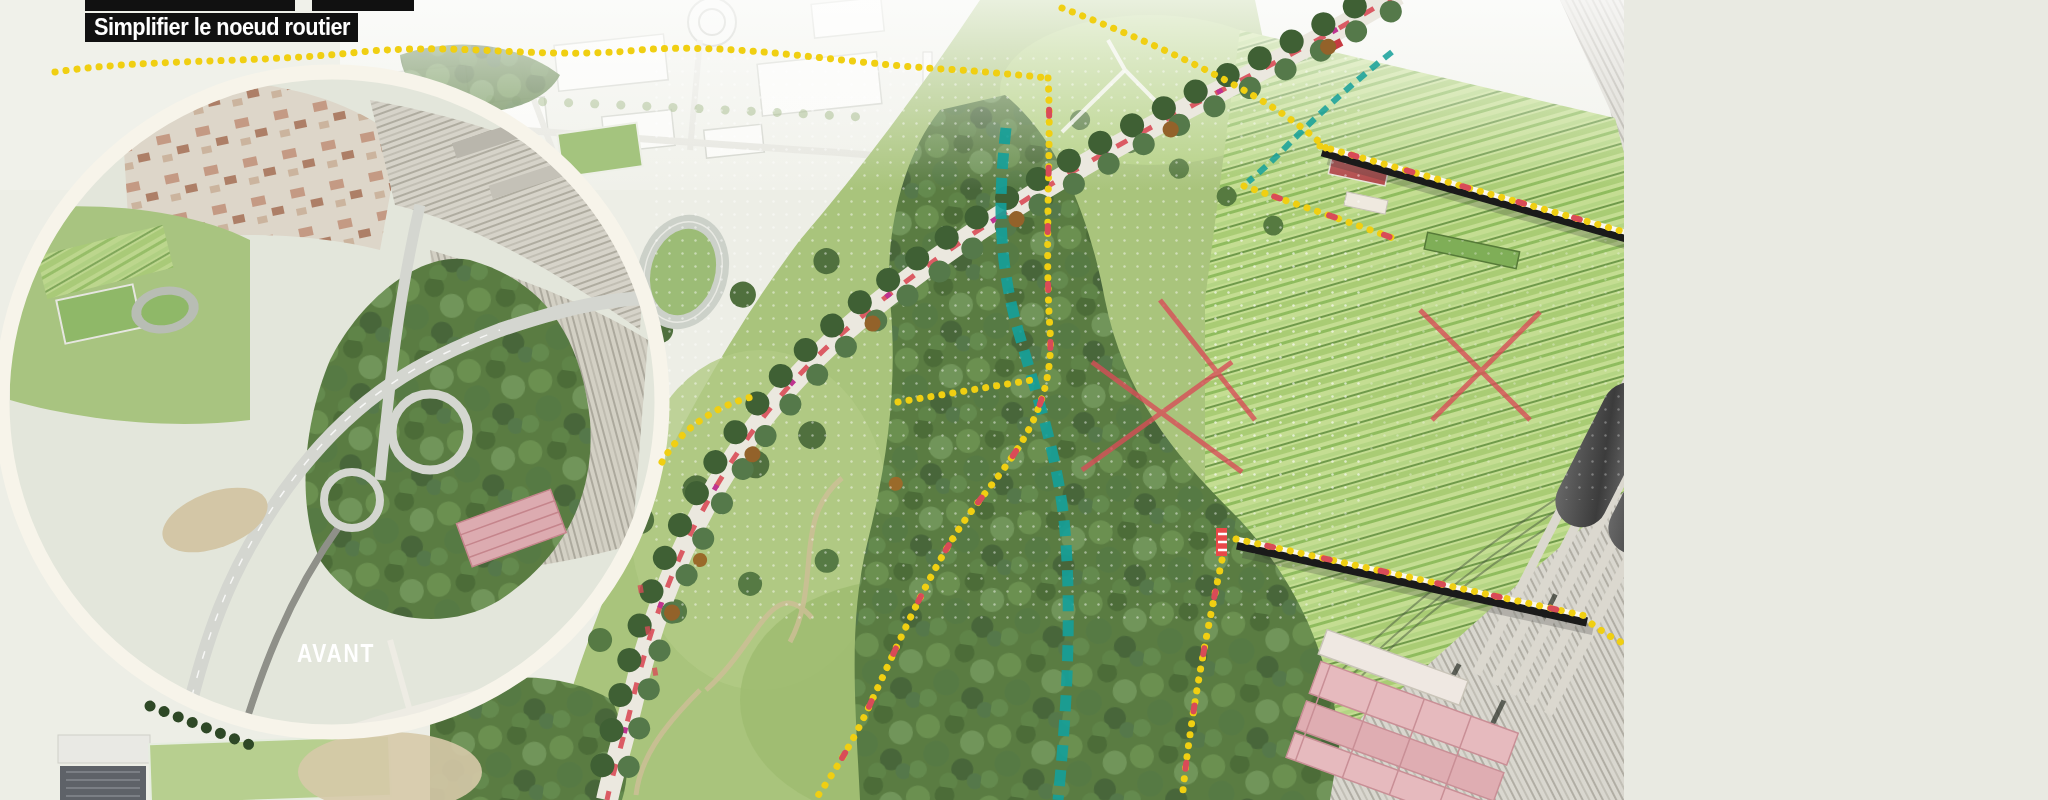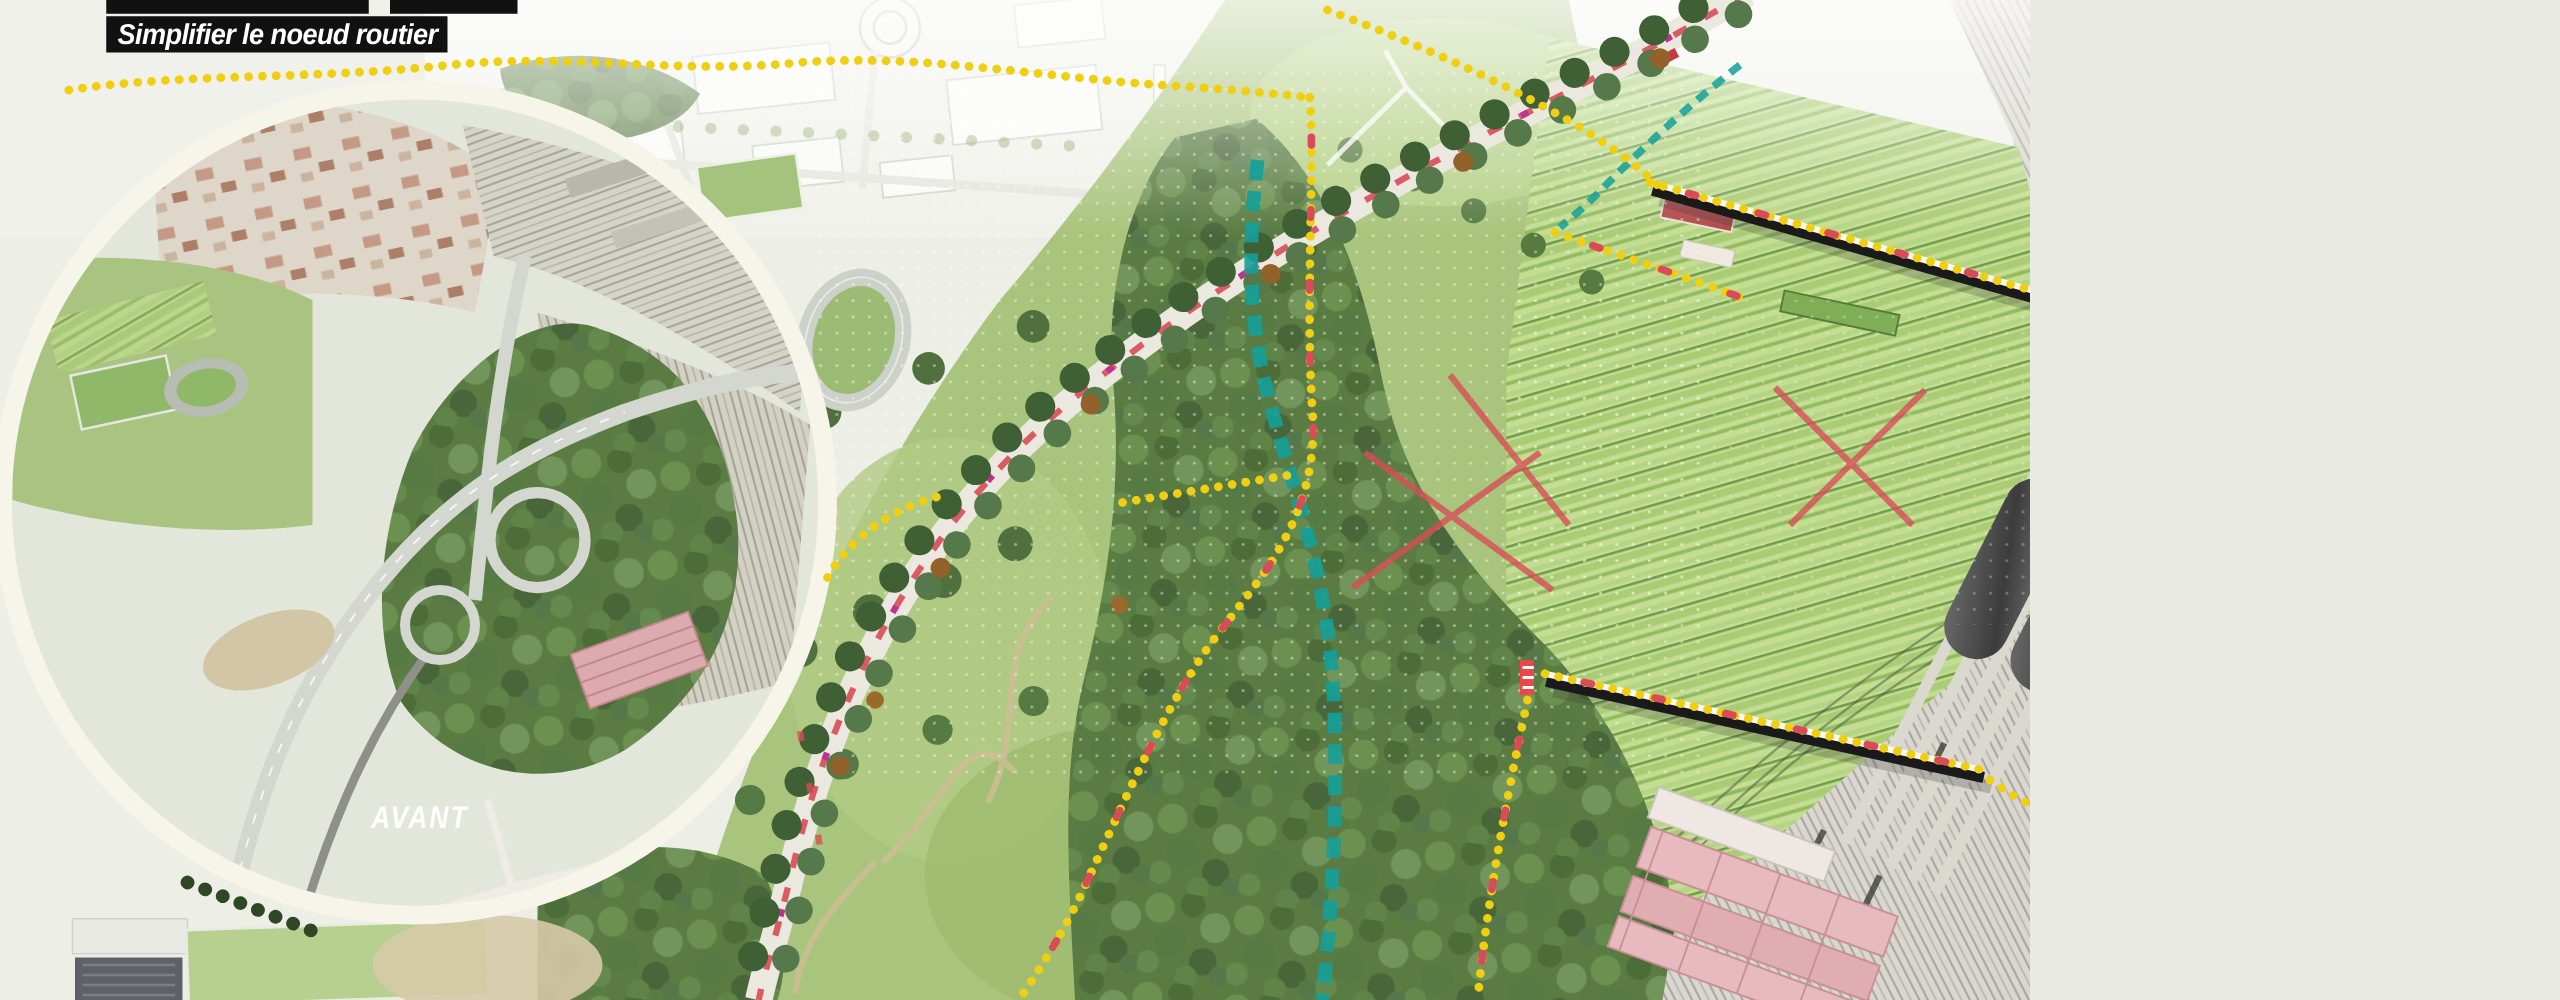--- a/index.html
+++ b/index.html
@@ -1,16 +1,16 @@
 <!DOCTYPE html>
 <html><head>
 <meta charset="utf-8">
 <style>
   html,body{margin:0;padding:0;background:#e9eae2;}
-  .stage{position:relative;width:1624px;height:800px;overflow:hidden;font-family:"Liberation Sans",sans-serif;font-style:italic;}
+  .stage{position:relative;width:1624px;height:800px;overflow:hidden;font-family:"Liberation Sans",sans-serif;}
   svg{display:block}
   text{font-family:"Liberation Sans","DejaVu Sans",sans-serif;}
   .banner-text{font-weight:bold;letter-spacing:-0.5px;}
   .inset-label{font-weight:bold;letter-spacing:2px;}
 </style>
 </head>
 <body>
 
 <div class="stage">
 <svg width="2048" height="800" viewBox="0 0 2048 800">

